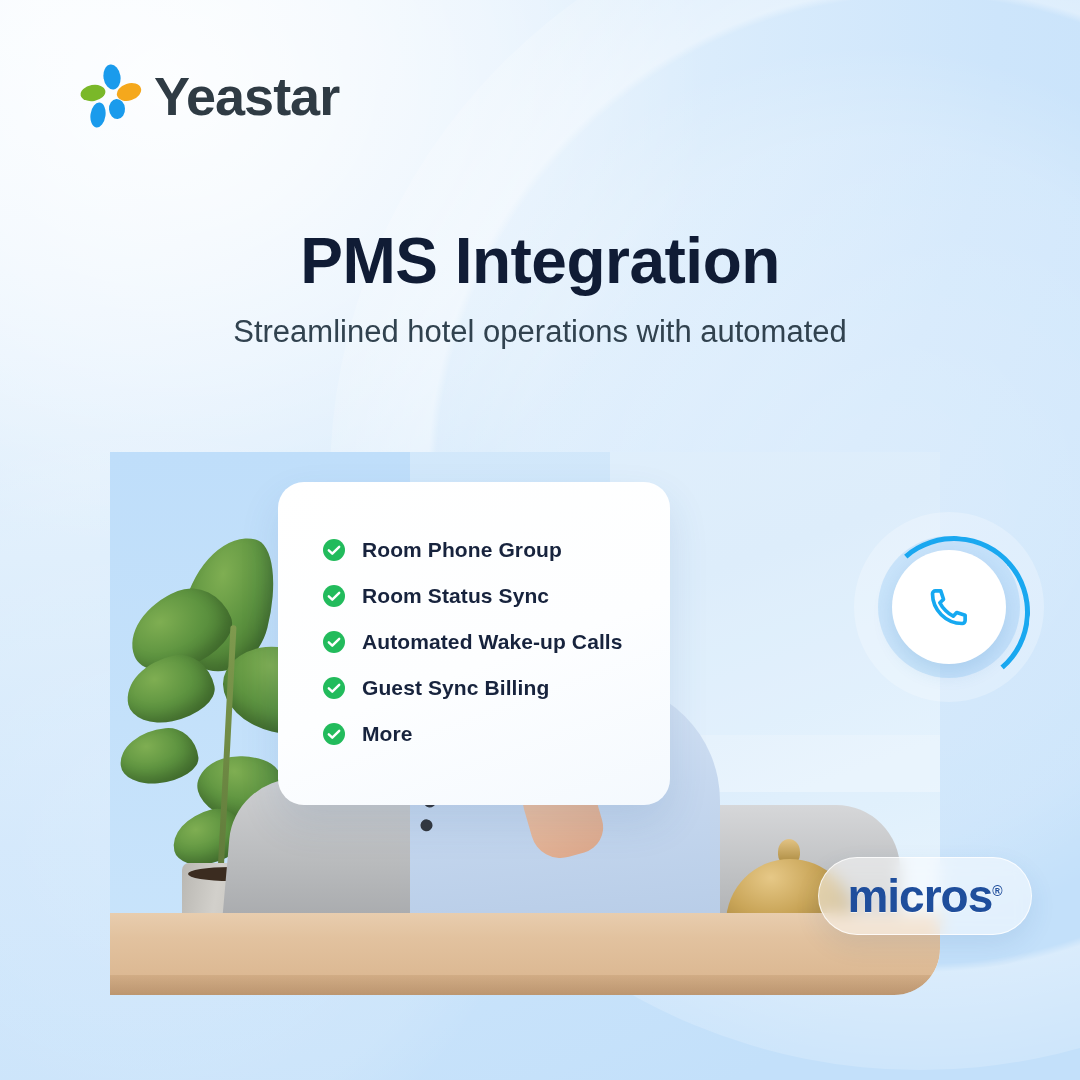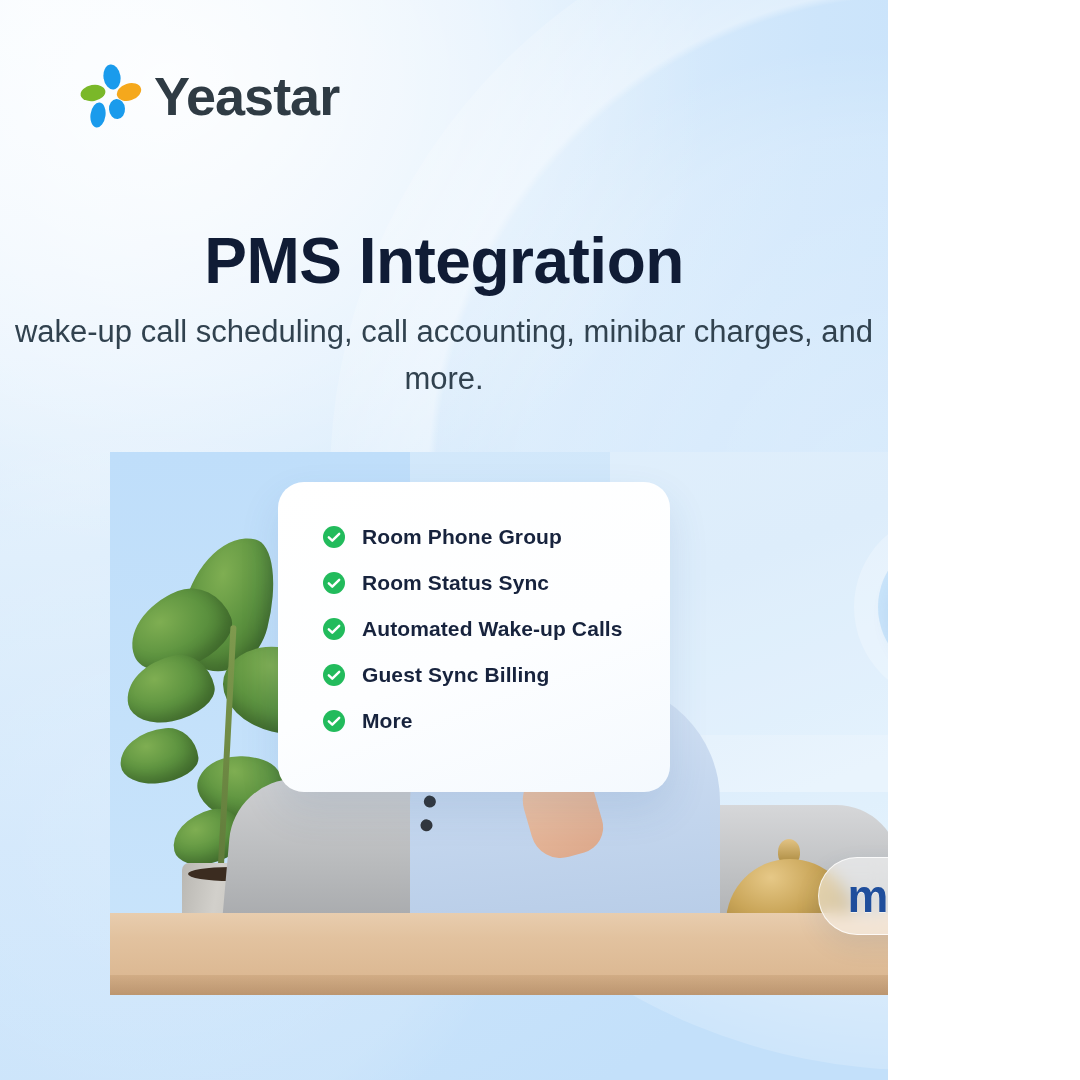--- a/index.html
+++ b/index.html
@@ -3,21 +3,21 @@
 <meta charset="utf-8">
 <title>PMS Integration</title>
 <style>
   html, body {
     margin: 0;
     padding: 0;
     background: #ffffff;
   }
   #poster {
     position: relative;
-    width: 888px;
+    width: 1080px;
     height: 1080px;
     overflow: hidden;
     font-family: "Liberation Sans", "DejaVu Sans", sans-serif;
     background:
       radial-gradient(130% 115% at 4% 0%, #f4fafe 0%, #eaf4fd 22%, #dcedfc 45%, #cde5fb 68%, #c3e0fa 100%);
   }
 
   
   .bg-arc {
     position: absolute;
@@ -295,21 +295,21 @@
     border-radius: 34px 30px 26px 30px;
     transform: rotate(-16deg);
   }
 
   
   .feature-card {
     position: absolute;
     left: 278px;
     top: 482px;
     width: 392px;
-    padding: 39px 0 40px 0;
+    padding: 52px 0 40px 0;
     background: linear-gradient(160deg, #ffffff 0%, #fdfeff 55%, #f4f9fe 100%);
     border-radius: 26px;
     box-shadow: 0 18px 40px rgba(40,90,150,0.12);
   }
   .feature-list { list-style: none; margin: 0; padding: 0; }
   .feature-item {
     display: flex;
     align-items: center;
     gap: 16px;
     padding: 0 0 0 44px;
@@ -424,21 +424,21 @@
       <ellipse cx="51" cy="28" rx="12.5" ry="8.5" fill="#f5a81c" transform="rotate(-18 51 28)"></ellipse>
       <ellipse cx="15" cy="29" rx="12.5" ry="8" fill="#7ab829" transform="rotate(-10 15 29)"></ellipse>
       <ellipse cx="20" cy="51" rx="7.5" ry="12.5" fill="#1a9bec" transform="rotate(8 20 51)"></ellipse>
       <ellipse cx="39" cy="45" rx="8" ry="10" fill="#1a9bec" transform="rotate(-4 39 45)"></ellipse>
     </svg>
     <div class="logo-word">Yeastar</div>
   </div>
 
   <h1 class="headline">PMS Integration</h1>
   <div class="subhead">
-    <span>wake-up call scheduling, call accounting, minibar charges, and more.</span>
+    <span>Streamlined hotel operations with automated</span>
   </div>
 
   <div class="scene">
     <div class="scene-wall">
       <div class="wall-band"></div>
       <div class="wall-band2"></div>
       <div class="wall-band3"></div>
 
       <div class="plant">
         <div class="leaf" style="left:66px;  top:-4px;  width:86px; height:138px; transform:rotate(14deg);"></div>

